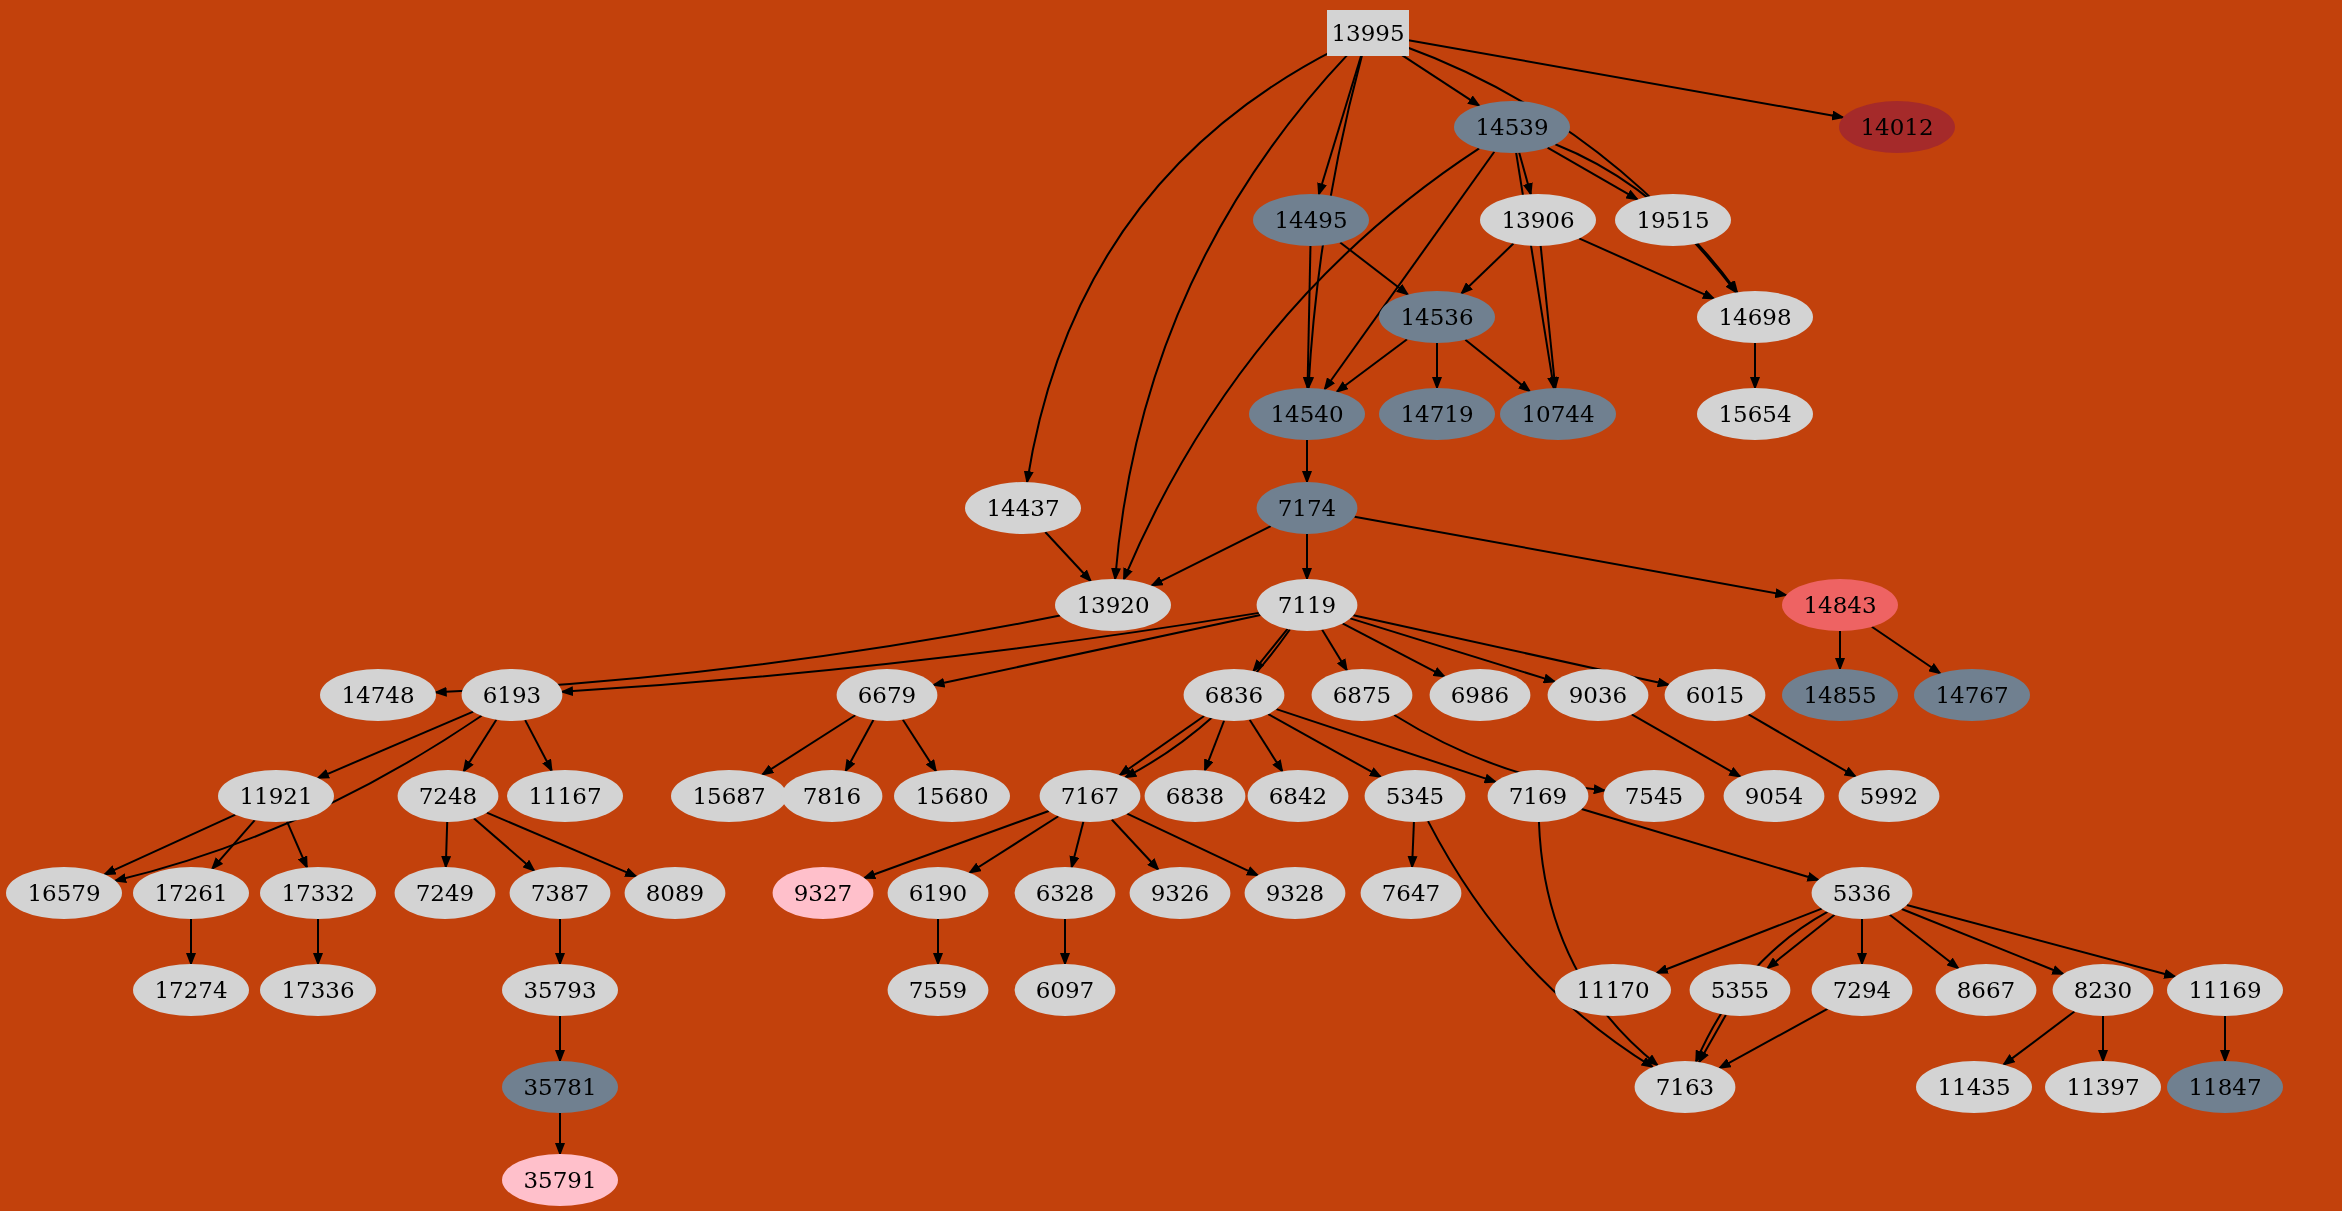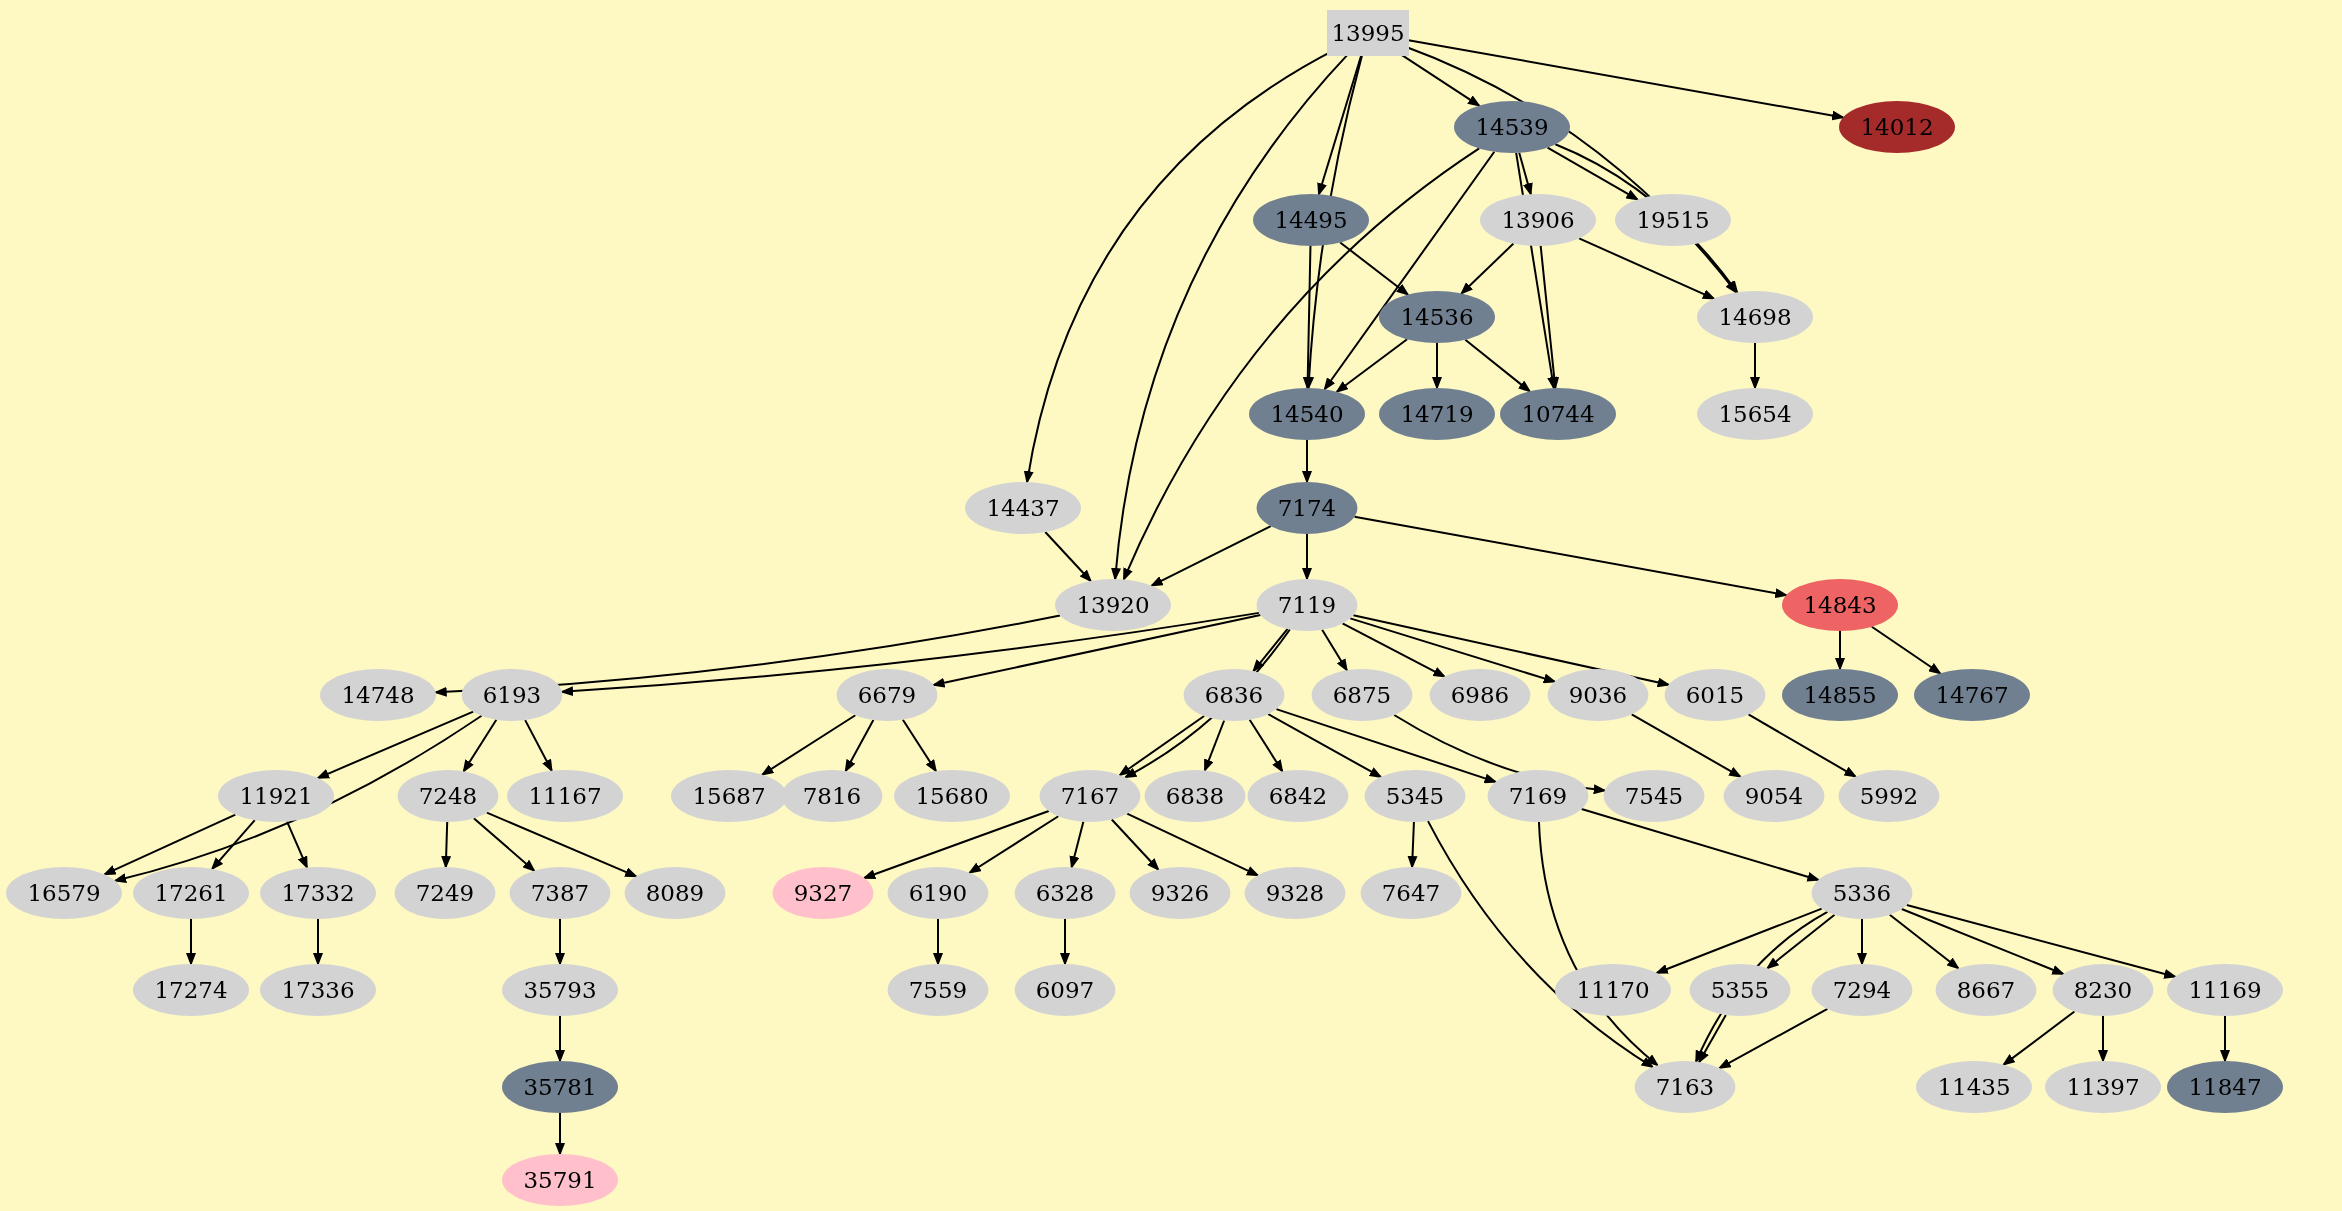--- a/index.html
+++ b/index.html
@@ -4,21 +4,21 @@
 <style>
   html, body {
     margin: 0;
     padding: 0;
     background: #ffffff;
     font-family: "DejaVu Serif", "Liberation Serif", serif;
   }
   #canvas-wrap {
     width: 2342px;
     height: 1211px;
-    background: #fef9c3;
+    background: #c2410c;
     overflow: hidden;
   }
   svg { display: block; }
   text {
     font-family: "DejaVu Serif", "Liberation Serif", serif;
     fill: #000000;
     pointer-events: none;
   }
 </style>
 </head>

